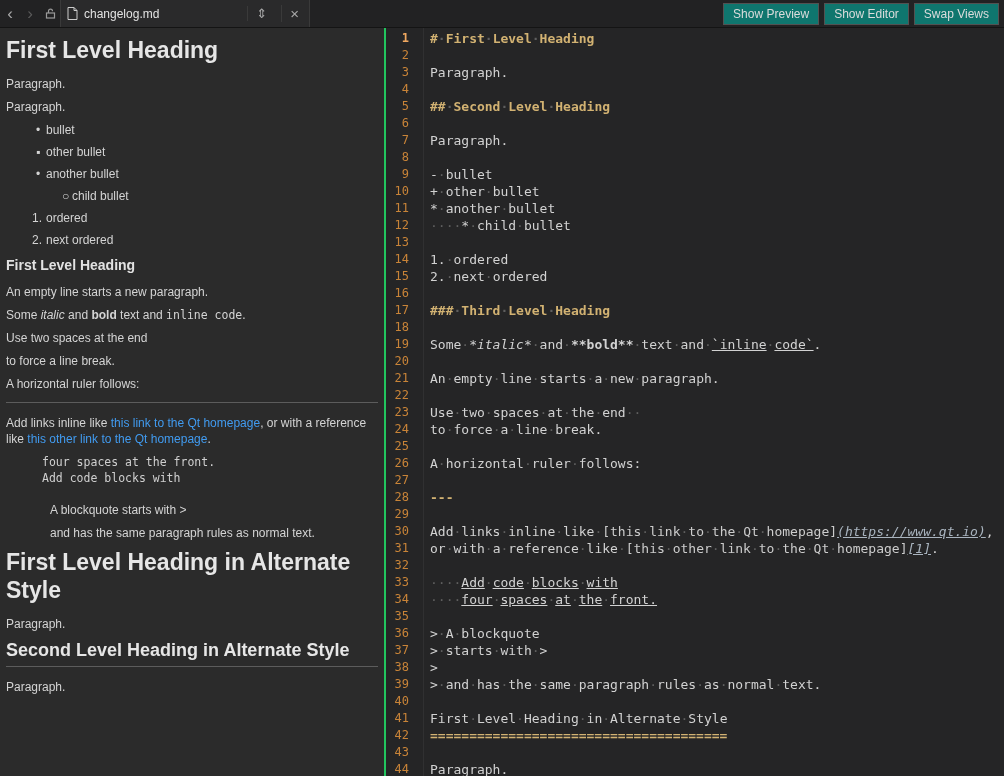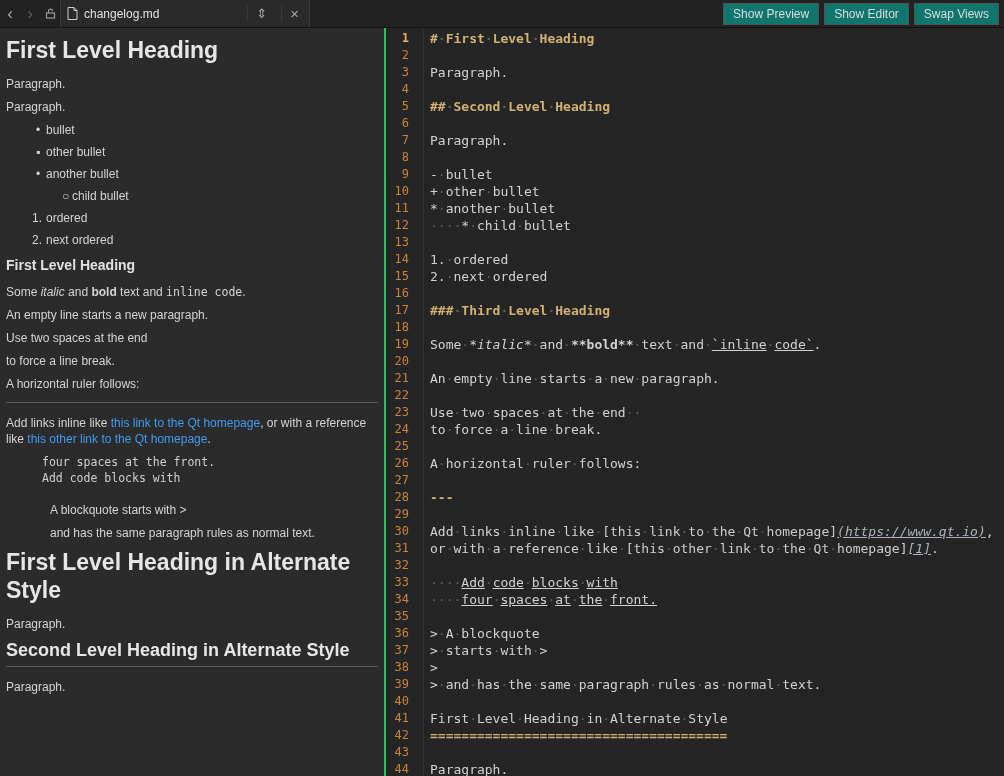--- a/index.html
+++ b/index.html
@@ -107,22 +107,22 @@
         <div class="pv-h1">First Level Heading</div>
         <div class="pv-p"><span>Paragraph.</span></div>
         <div class="pv-p"><span>Paragraph.</span></div>
         <div class="pv-li indent-1"><span class="pv-marker">•</span>bullet</div>
         <div class="pv-li indent-1"><span class="pv-marker">▪</span>other bullet</div>
         <div class="pv-li indent-1"><span class="pv-marker">•</span>another bullet</div>
         <div class="pv-li indent-2"><span class="pv-marker">○</span>child bullet</div>
         <div class="pv-ol"><span class="pv-num">1.</span>ordered</div>
         <div class="pv-ol"><span class="pv-num">2.</span>next ordered</div>
         <div class="pv-h3">First Level Heading</div>
+        <div class="pv-p"><span>An empty line starts a new paragraph.</span></div>
         <div class="pv-p"><span>Some </span><span class="pv-i">italic</span><span> and </span><span class="pv-b">bold</span><span> text and </span><span class="pv-code">inline code</span><span>.</span></div>
-        <div class="pv-p"><span>An empty line starts a new paragraph.</span></div>
         <div class="pv-p"><span>Use two spaces at the end</span></div>
         <div class="pv-p"><span>to force a line break.</span></div>
         <div class="pv-p"><span>A horizontal ruler follows:</span></div>
         <div class="pv-hr"></div>
         <div class="pv-p"><span>Add links inline like </span><span class="pv-link">this link to the Qt homepage</span><span>, or with a reference like </span><span class="pv-link">this other link to the Qt homepage</span><span>.</span></div>
         <div class="pv-codeblock">
           <div>four spaces at the front.</div>
           <div>Add code blocks with</div>
         </div>
         <div class="pv-quote">

